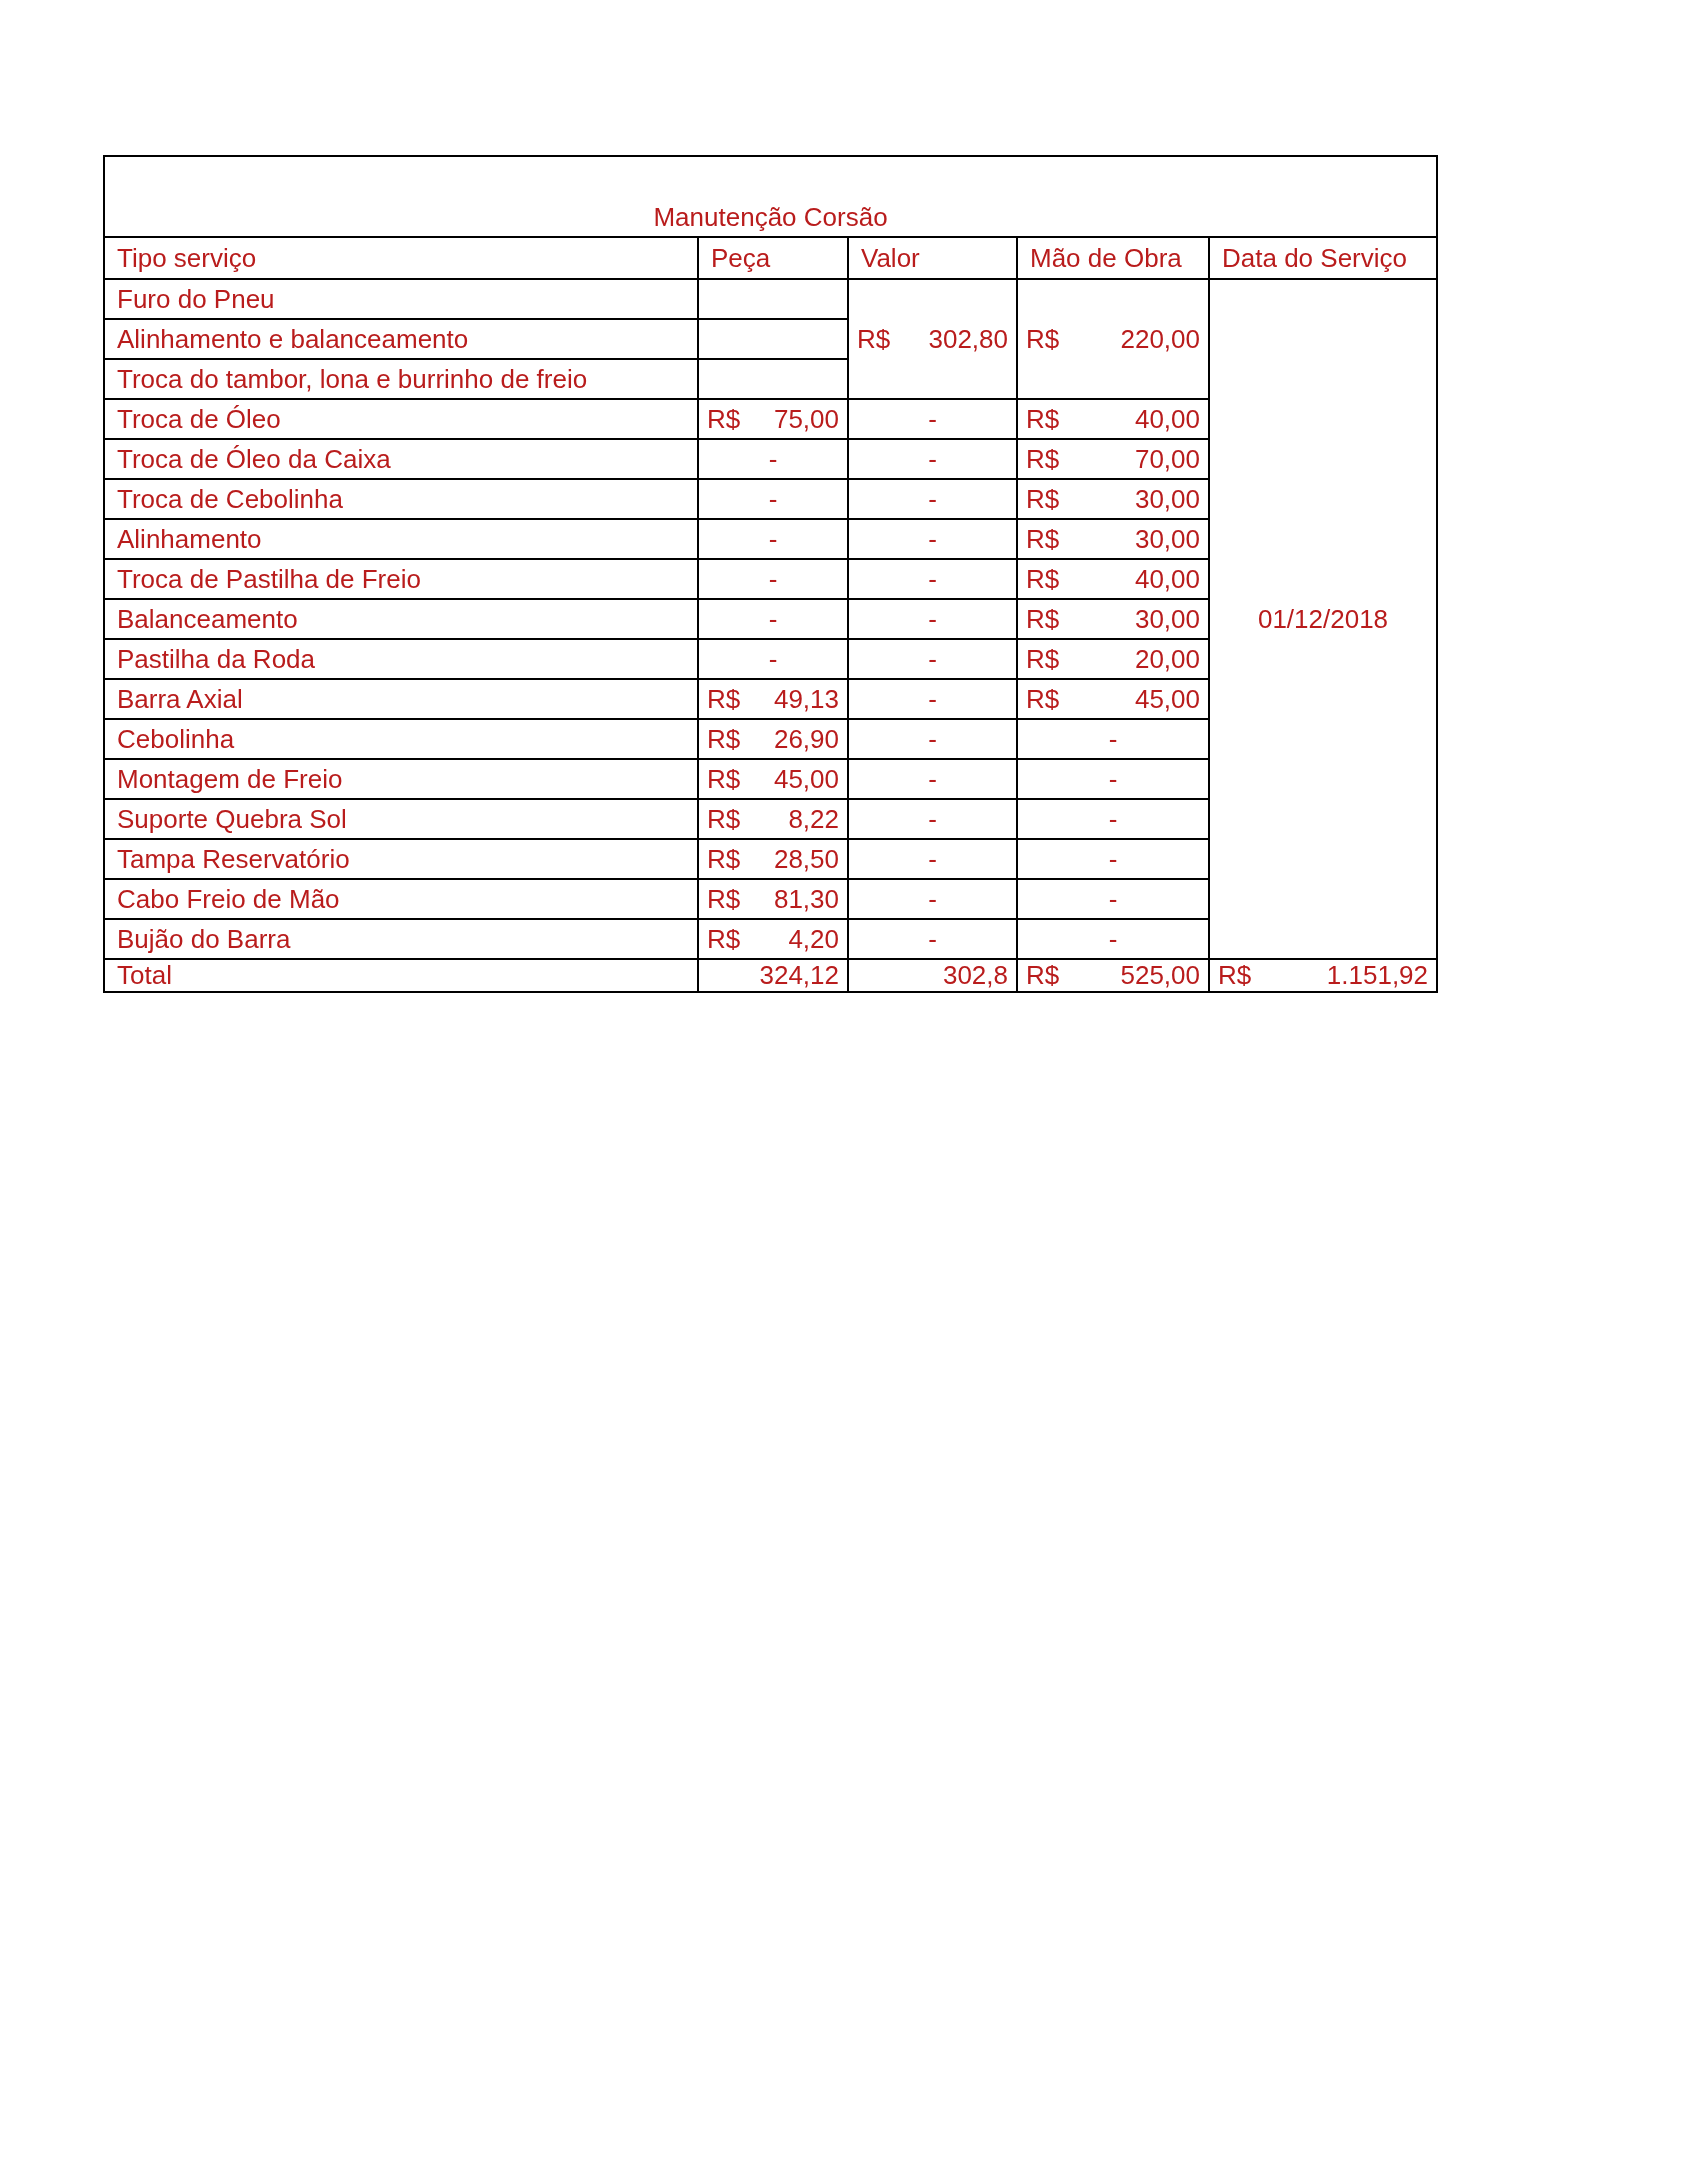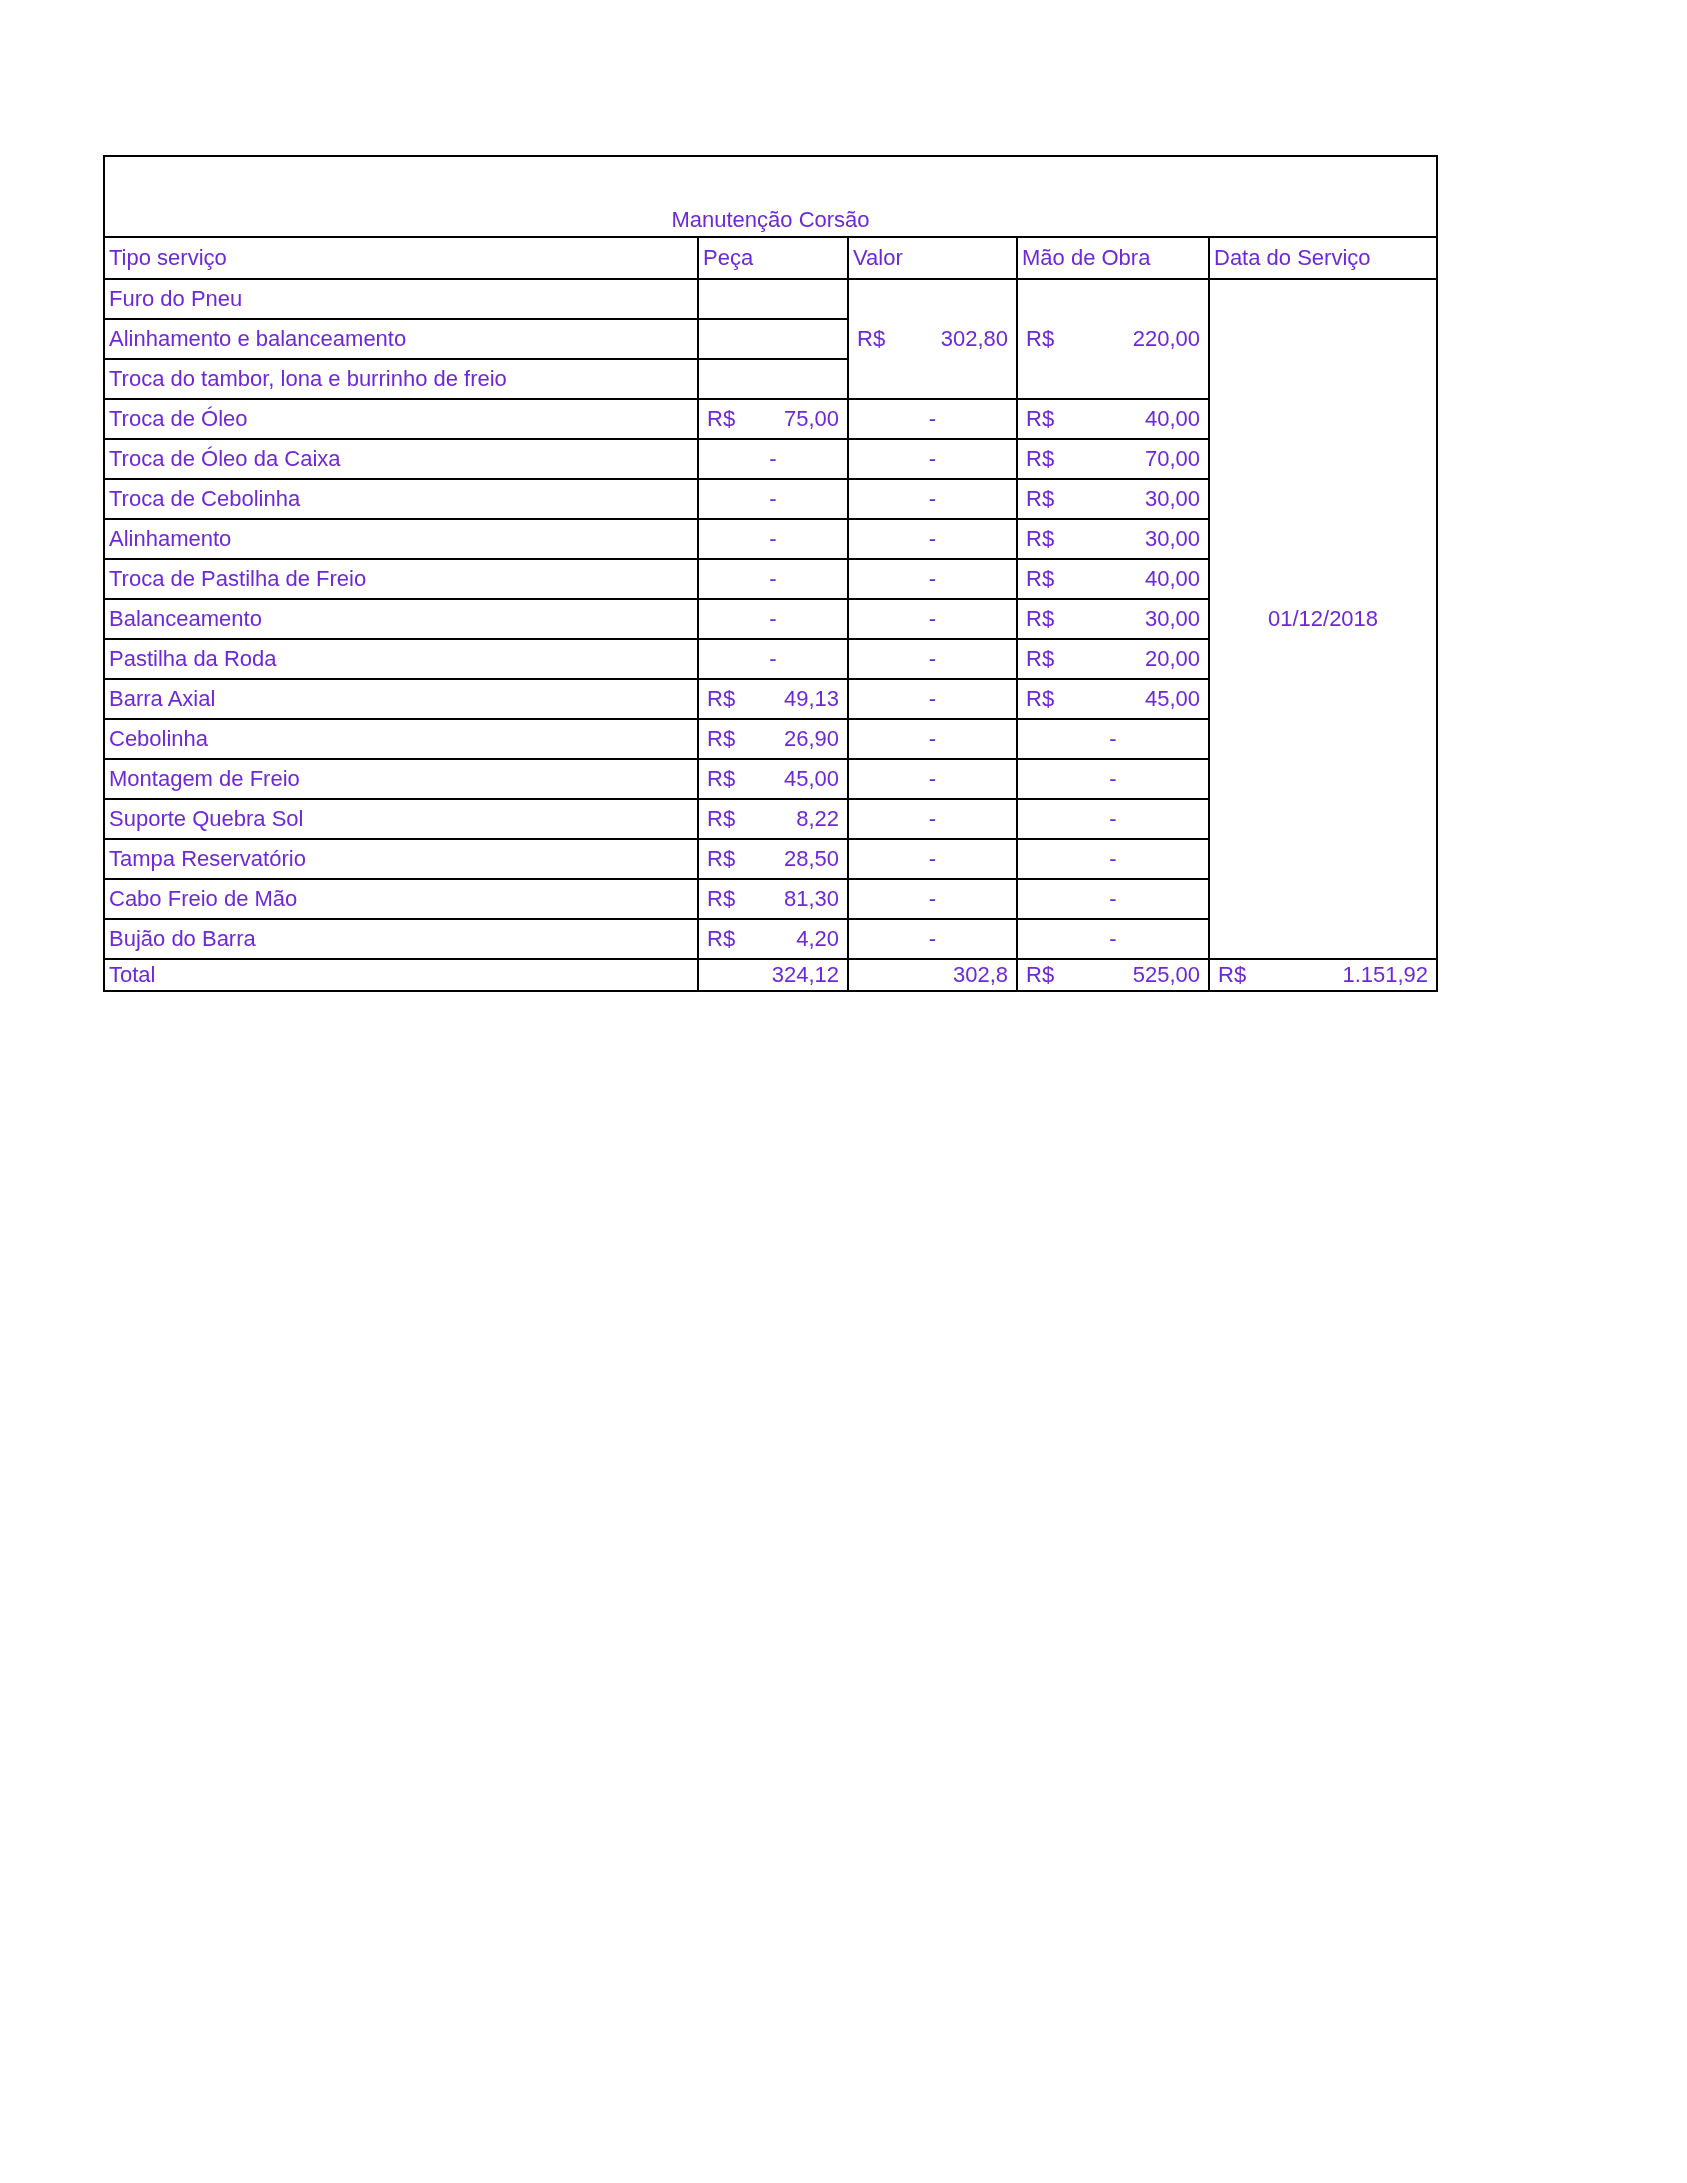--- a/index.html
+++ b/index.html
@@ -1,22 +1,22 @@
 <!DOCTYPE html>
 <html style="font-size:10.6px"><head>
 <meta charset="utf-8">
 <style>
   html,body { margin:0; padding:0; background:#e9e9e9; }
   .page {
     position:relative;
     width:1687px; height:2183px;
     background:#ffffff;
     font-family:"Liberation Sans", sans-serif;
-    font-size:22px;
-    color:#6d28d9;
+    font-size:26px;
+    color:#b91c1c;
     overflow:hidden;
   }
   table.sheet {
     position:absolute;
     left:103px; top:155px;
     width:1334px;
     border-collapse:collapse;
     table-layout:fixed;
   }
   .sheet td {
@@ -33,21 +33,21 @@
   tr.row-header { height:42px; }
   tr.row-data   { height:40px; }
   tr.row-total  { height:32px; }
   td.title-cell {
     text-align:center;
     vertical-align:bottom;
     padding-bottom:2.6px;
   }
   td.head, td.svc {
     text-align:left;
-    padding-left:4px;
+    padding-left:12px;
   }
   .cf {
     display:flex;
     justify-content:space-between;
     align-items:center;
     padding:0 8px;
   }
   .cf .dash { flex:1; text-align:center; }
   td.date-cell { text-align:center; vertical-align:middle;margin-left:9px; }
 </style>

